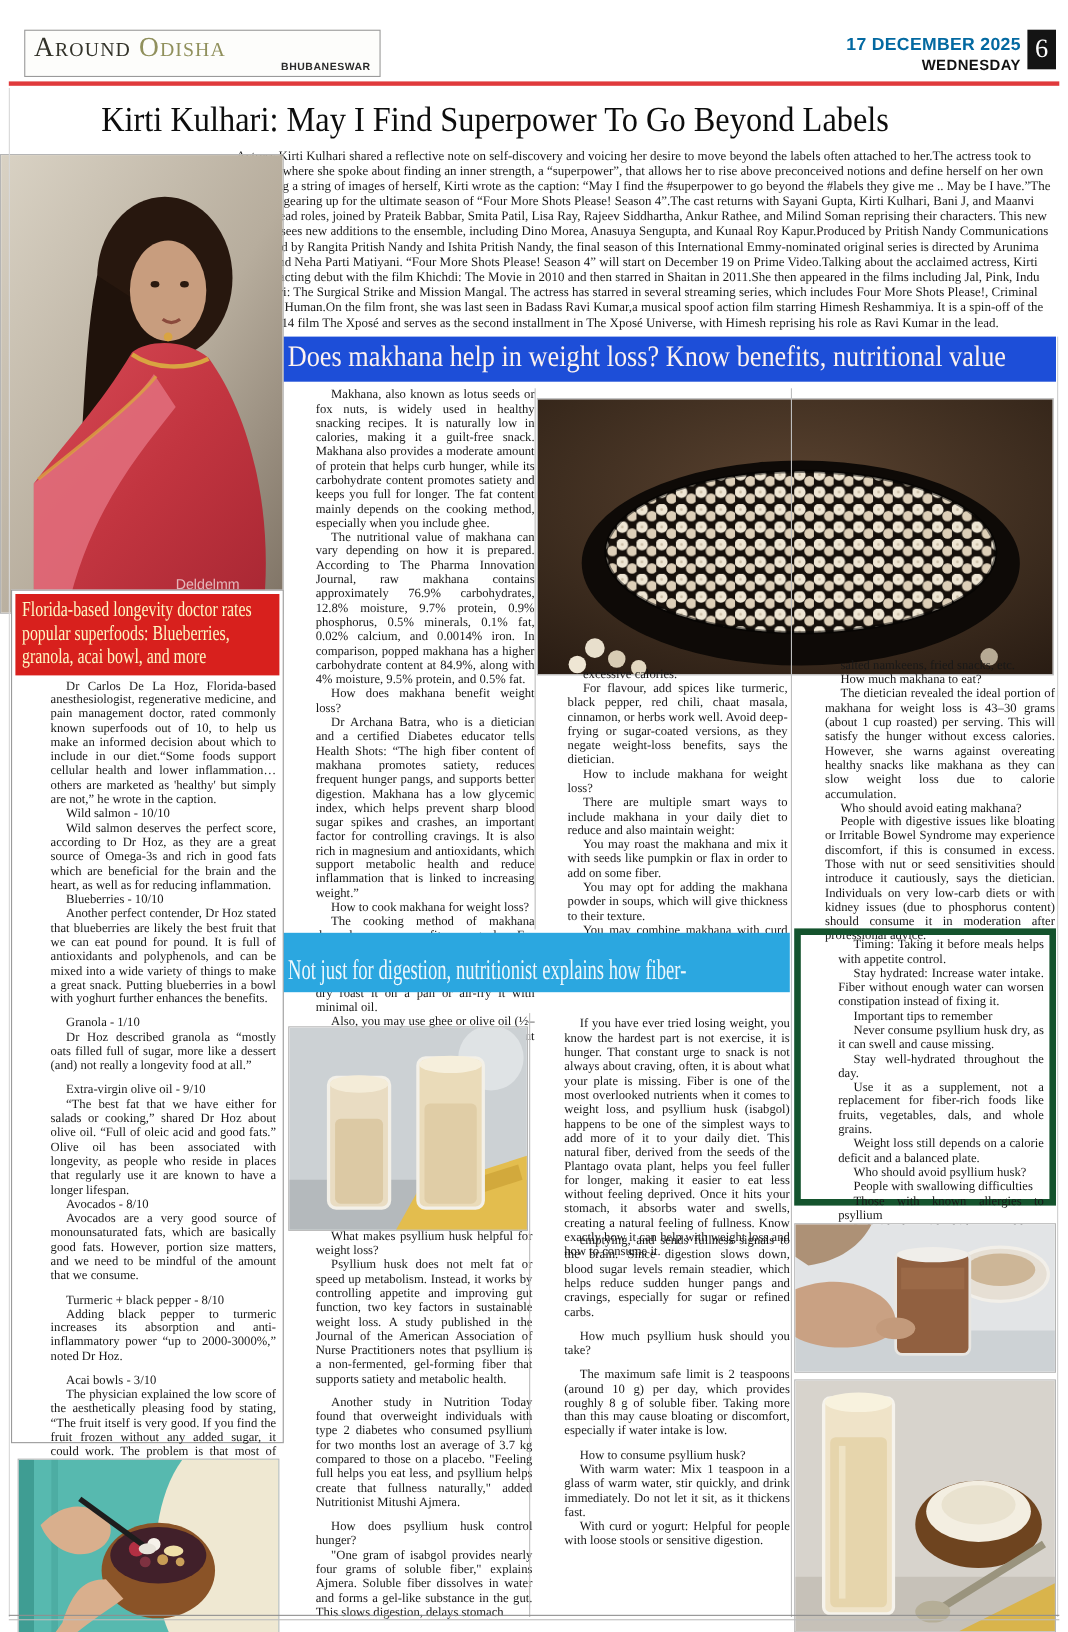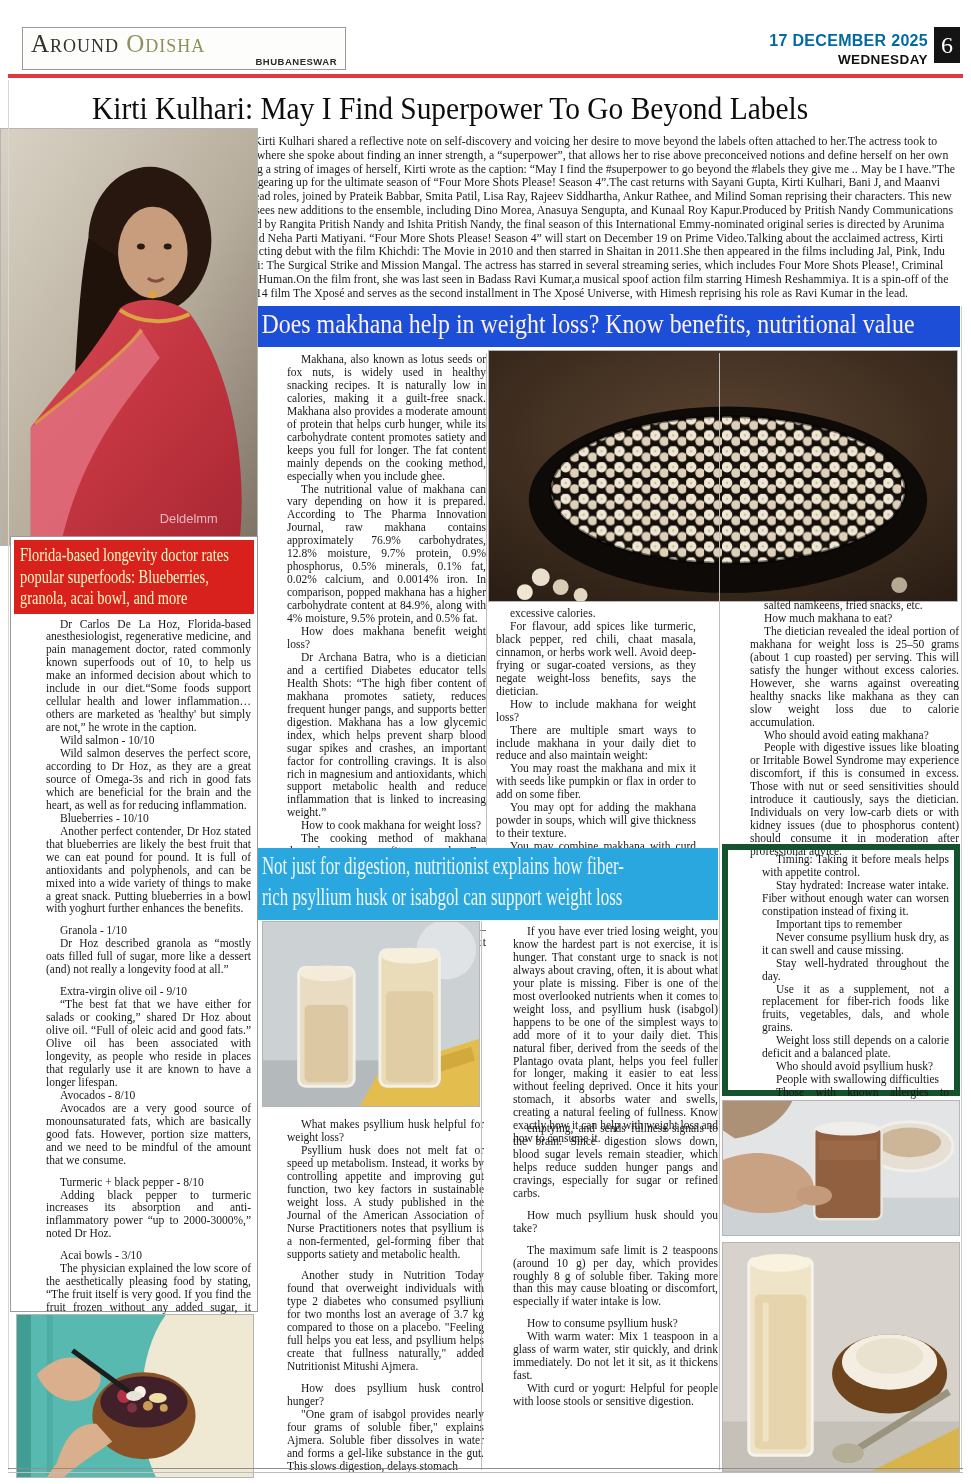--- a/index.html
+++ b/index.html
@@ -32,21 +32,21 @@
   .bar-line{white-space:nowrap;transform:scaleX(.65);transform-origin:left center;font-size:26px;
             line-height:31px;padding-left:6px;}
   .redbox-title{background:#d8201d;color:#fef9c3;padding:4px 4px 5px 6px;}
   .redbox-line{white-space:nowrap;transform:scaleX(.74);transform-origin:left center;
                font-size:19.5px;line-height:21.5px;}
   
   .col{text-align:justify;}
   .col .para{margin:0;font-size:11.5px;line-height:12.95px;text-indent:14px;padding-left:29px;}
   .gap{height:9px;}
   .boxed{border:6px solid #14532d;}
-  .photo{border:1px solid #b5b5b5;box-sizing:border-box;}
+  .photo{border:1px solid #b5b5b5;box-sizing:border-box;margin-top:12px;}
   .photo svg{display:block;width:100%;height:100%;}
   .vline{background:#bdbdbd;width:1px;}
   .hline{background:#8f8f8f;height:1px;}
 </style>
 </head>
 <body>
 
 <div class="page">
 
   <div class="abs logo-box" style="left:22px;top:27px;width:306px;">
@@ -132,34 +132,34 @@
       <ellipse cx="240" cy="140" rx="178" ry="74" fill="url(#puffs)"></ellipse>
       <ellipse cx="240" cy="140" rx="178" ry="74" fill="none" stroke="#000" stroke-width="3" opacity=".5"></ellipse>
       <circle cx="52" cy="228" r="9" fill="#e8dfcc"></circle>
         <circle cx="72" cy="238" r="8" fill="#d8ccb4"></circle>
       <circle cx="36" cy="243" r="8" fill="#efe6d4"></circle>
         <circle cx="92" cy="246" r="7" fill="#e2d7c0"></circle>
       <circle cx="412" cy="236" r="8" fill="#d8ccb4" opacity=".8"></circle>
     </svg>
   </div>
 
-  <div class="abs col" style="left:467px;top:607px;width:229px;">
+  <div class="abs col" style="left:487px;top:607px;width:229px;">
       <p class="para">excessive calories.</p>
       <p class="para">For flavour, add spices like turmeric, black pepper, red chili, chaat masala, cinnamon, or herbs work well. Avoid deep-frying or sugar-coated versions, as they negate weight-loss benefits, says the dietician.</p>
       <p class="para">How to include makhana for weight loss?</p>
       <p class="para">There are multiple smart ways to include makhana in your daily diet to reduce and also maintain weight:</p>
       <p class="para">You may roast the makhana and mix it with seeds like pumpkin or flax in order to add on some fiber.</p>
       <p class="para">You may opt for adding the makhana powder in soups, which will give thickness to their texture.</p>
       <p class="para">You may combine makhana with curd and spices to add some flavor.</p>
       <p class="para">You may opt for roasted makhana in place of</p>
     </div>
   <div class="abs col" style="left:721px;top:599px;width:238px;">
       <p class="para">salted namkeens, fried snacks, etc.</p>
       <p class="para">How much makhana to eat?</p>
-      <p class="para">The dietician revealed the ideal portion of makhana for weight loss is 25–50 grams (about 1 cup roasted) per serving. This will satisfy the hunger without excess calories. However, she warns against overeating healthy snacks like makhana as they can slow weight loss due to calorie accumulation.</p>
+      <p class="para">The dietician revealed the ideal portion of makhana for weight loss is 43–30 grams (about 1 cup roasted) per serving. This will satisfy the hunger without excess calories. However, she warns against overeating healthy snacks like makhana as they can slow weight loss due to calorie accumulation.</p>
       <p class="para">Who should avoid eating makhana?</p>
       <p class="para">People with digestive issues like bloating or Irritable Bowel Syndrome may experience discomfort, if this is consumed in excess. Those with nut or seed sensitivities should introduce it cautiously, says the dietician. Individuals on very low-carb diets or with kidney issues (due to phosphorus content) should consume it in moderation after professional advice.</p>
     </div>
 
   <div class="abs" style="left:10px;top:536px;width:248px;height:776px;border:1px solid #9a9a9a;box-sizing:border-box;background:#fff;">
     <div class="redbox-title" style="margin:3px;">
       <div class="redbox-line">Florida-based longevity doctor rates</div>
       <div class="redbox-line">popular superfoods: Blueberries,</div>
       <div class="redbox-line">granola, acai bowl, and more</div>
     </div>
@@ -201,21 +201,21 @@
       <circle cx="132" cy="92" r="5" fill="#c79c55"></circle>
       <circle cx="116" cy="94" r="5" fill="#7e3140"></circle>
       <circle cx="148" cy="94" r="4" fill="#caa05a"></circle>
       <path d="M20,60 C40,40 60,38 78,52 C90,62 84,78 70,84 C54,92 30,84 20,60 Z" fill="#d9af8d"></path>
       <path d="M40,150 C50,120 60,110 80,110 L96,128 C80,140 60,152 48,164 L30,164 Z" fill="#d9af8d"></path>
       <line x1="56" y1="36" x2="116" y2="80" stroke="#1d1d1d" stroke-width="5"></line>
       <ellipse cx="118" cy="82" rx="8" ry="5" fill="#e8e4da"></ellipse>
     </svg>
   </div>
 
-  <div class="abs bar bar-blue" style="left:258px;top:848px;width:460px;height:72px;padding-top:2px;box-sizing:border-box;">
+  <div class="abs bar bar-blue" style="left:258px;top:848px;width:460px;height:54px;padding-top:18px;box-sizing:border-box;">
     <div class="bar-line">Not just for digestion, nutritionist explains how fiber-</div>
     <div class="bar-line">rich psyllium husk or isabgol can support weight loss</div>
   </div>
 
   <div class="abs photo" style="left:262px;top:921px;width:218px;height:186px;">
     <svg viewBox="0 0 218 186" preserveAspectRatio="none">
       <rect width="218" height="186" fill="#ccd1d4"></rect>
       <rect y="140" width="218" height="46" fill="#b4b9bc"></rect>
       <circle cx="185" cy="28" r="30" fill="#dfe3e5"></circle>
       <polygon points="118,150 218,118 218,186 98,186" fill="#e3bd4e"></polygon>

